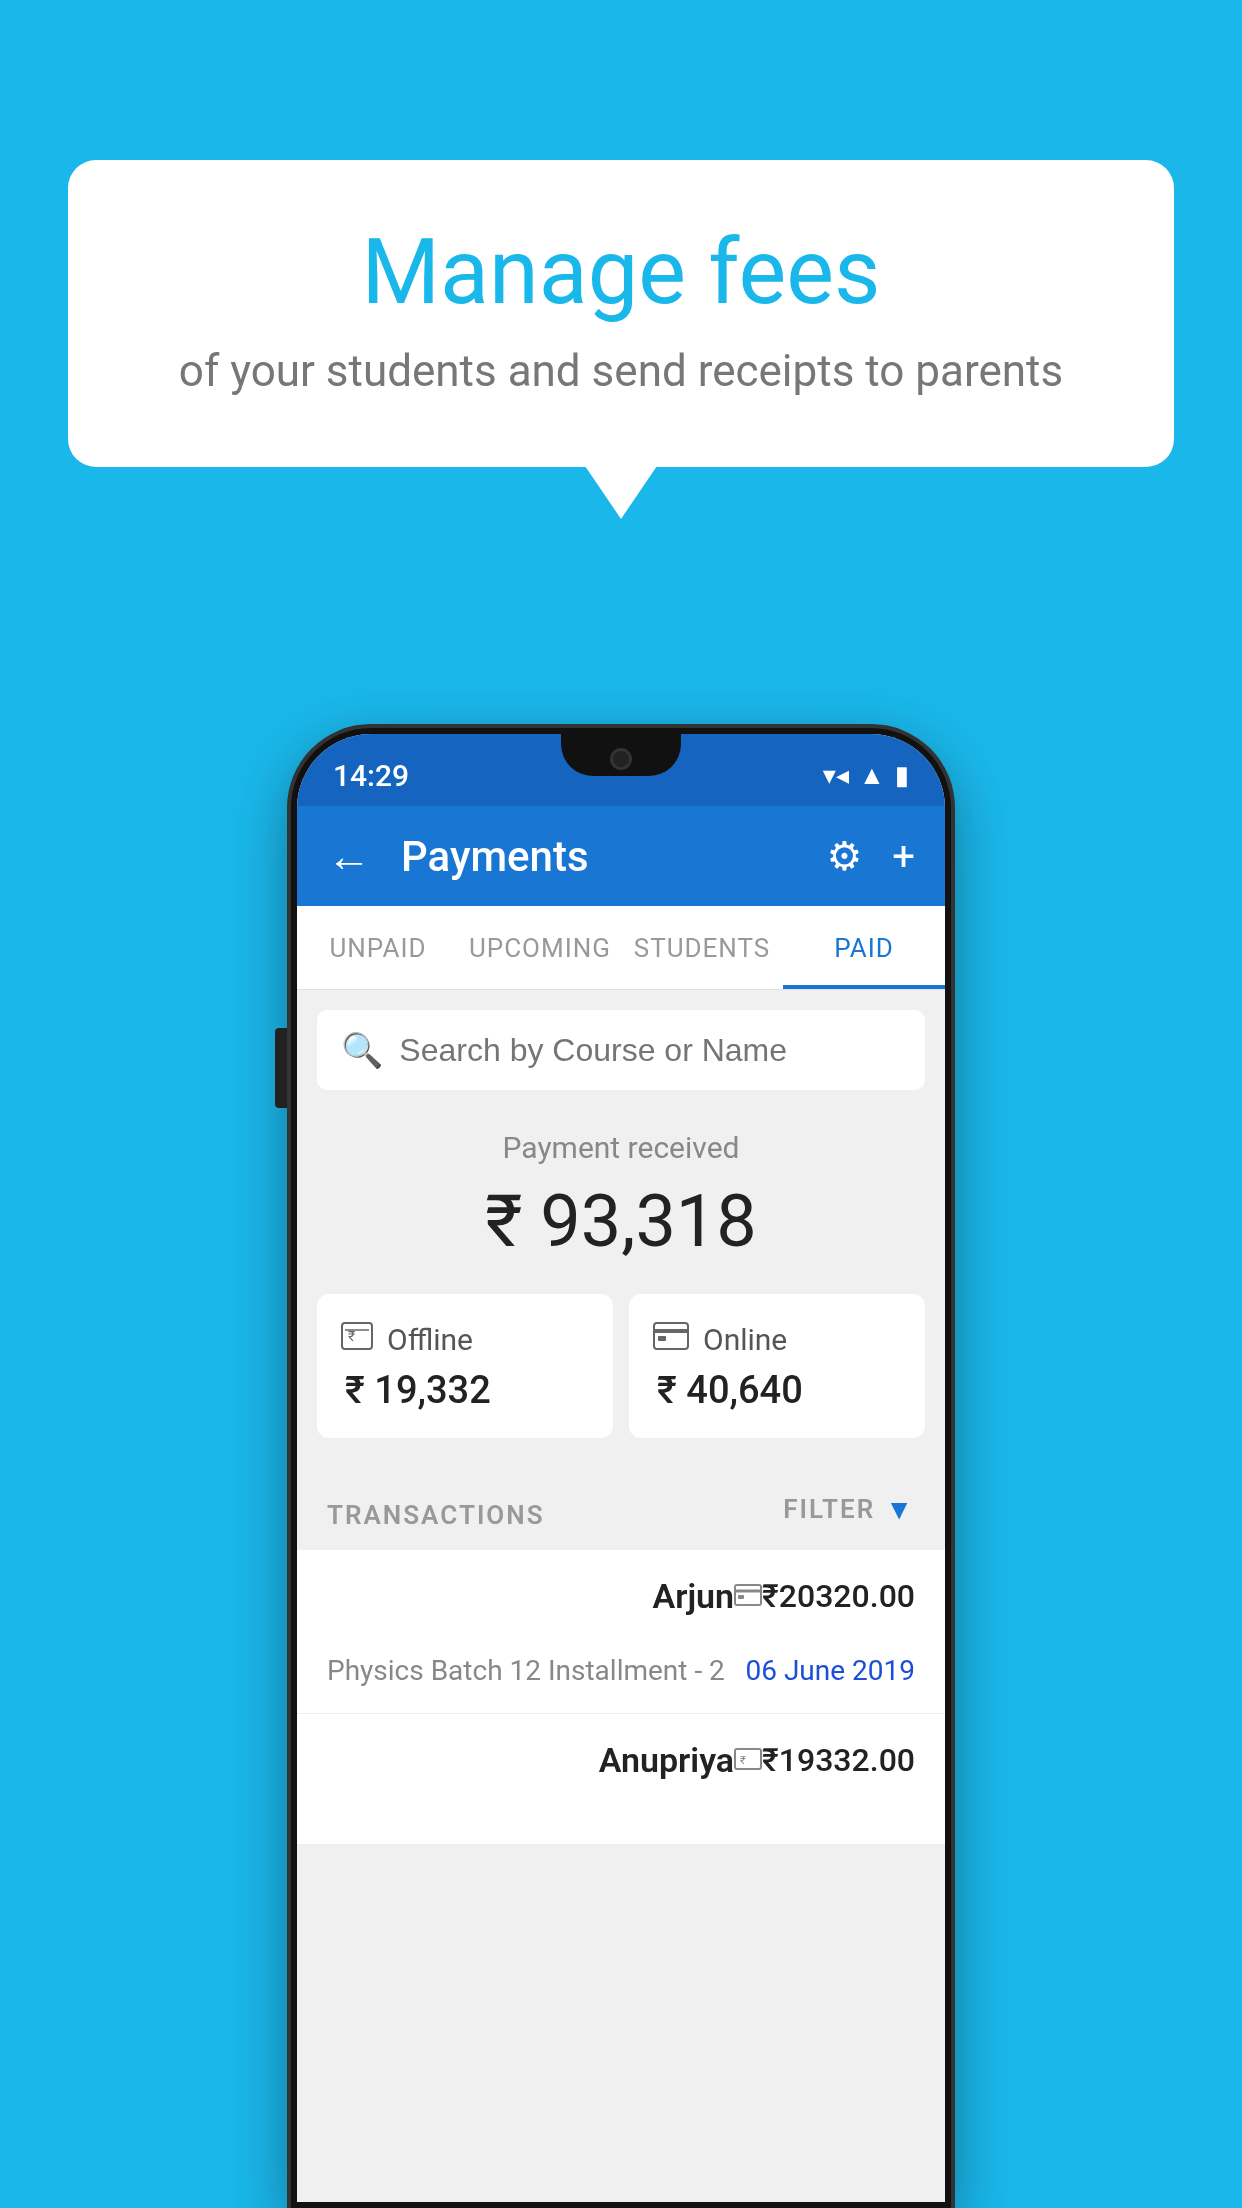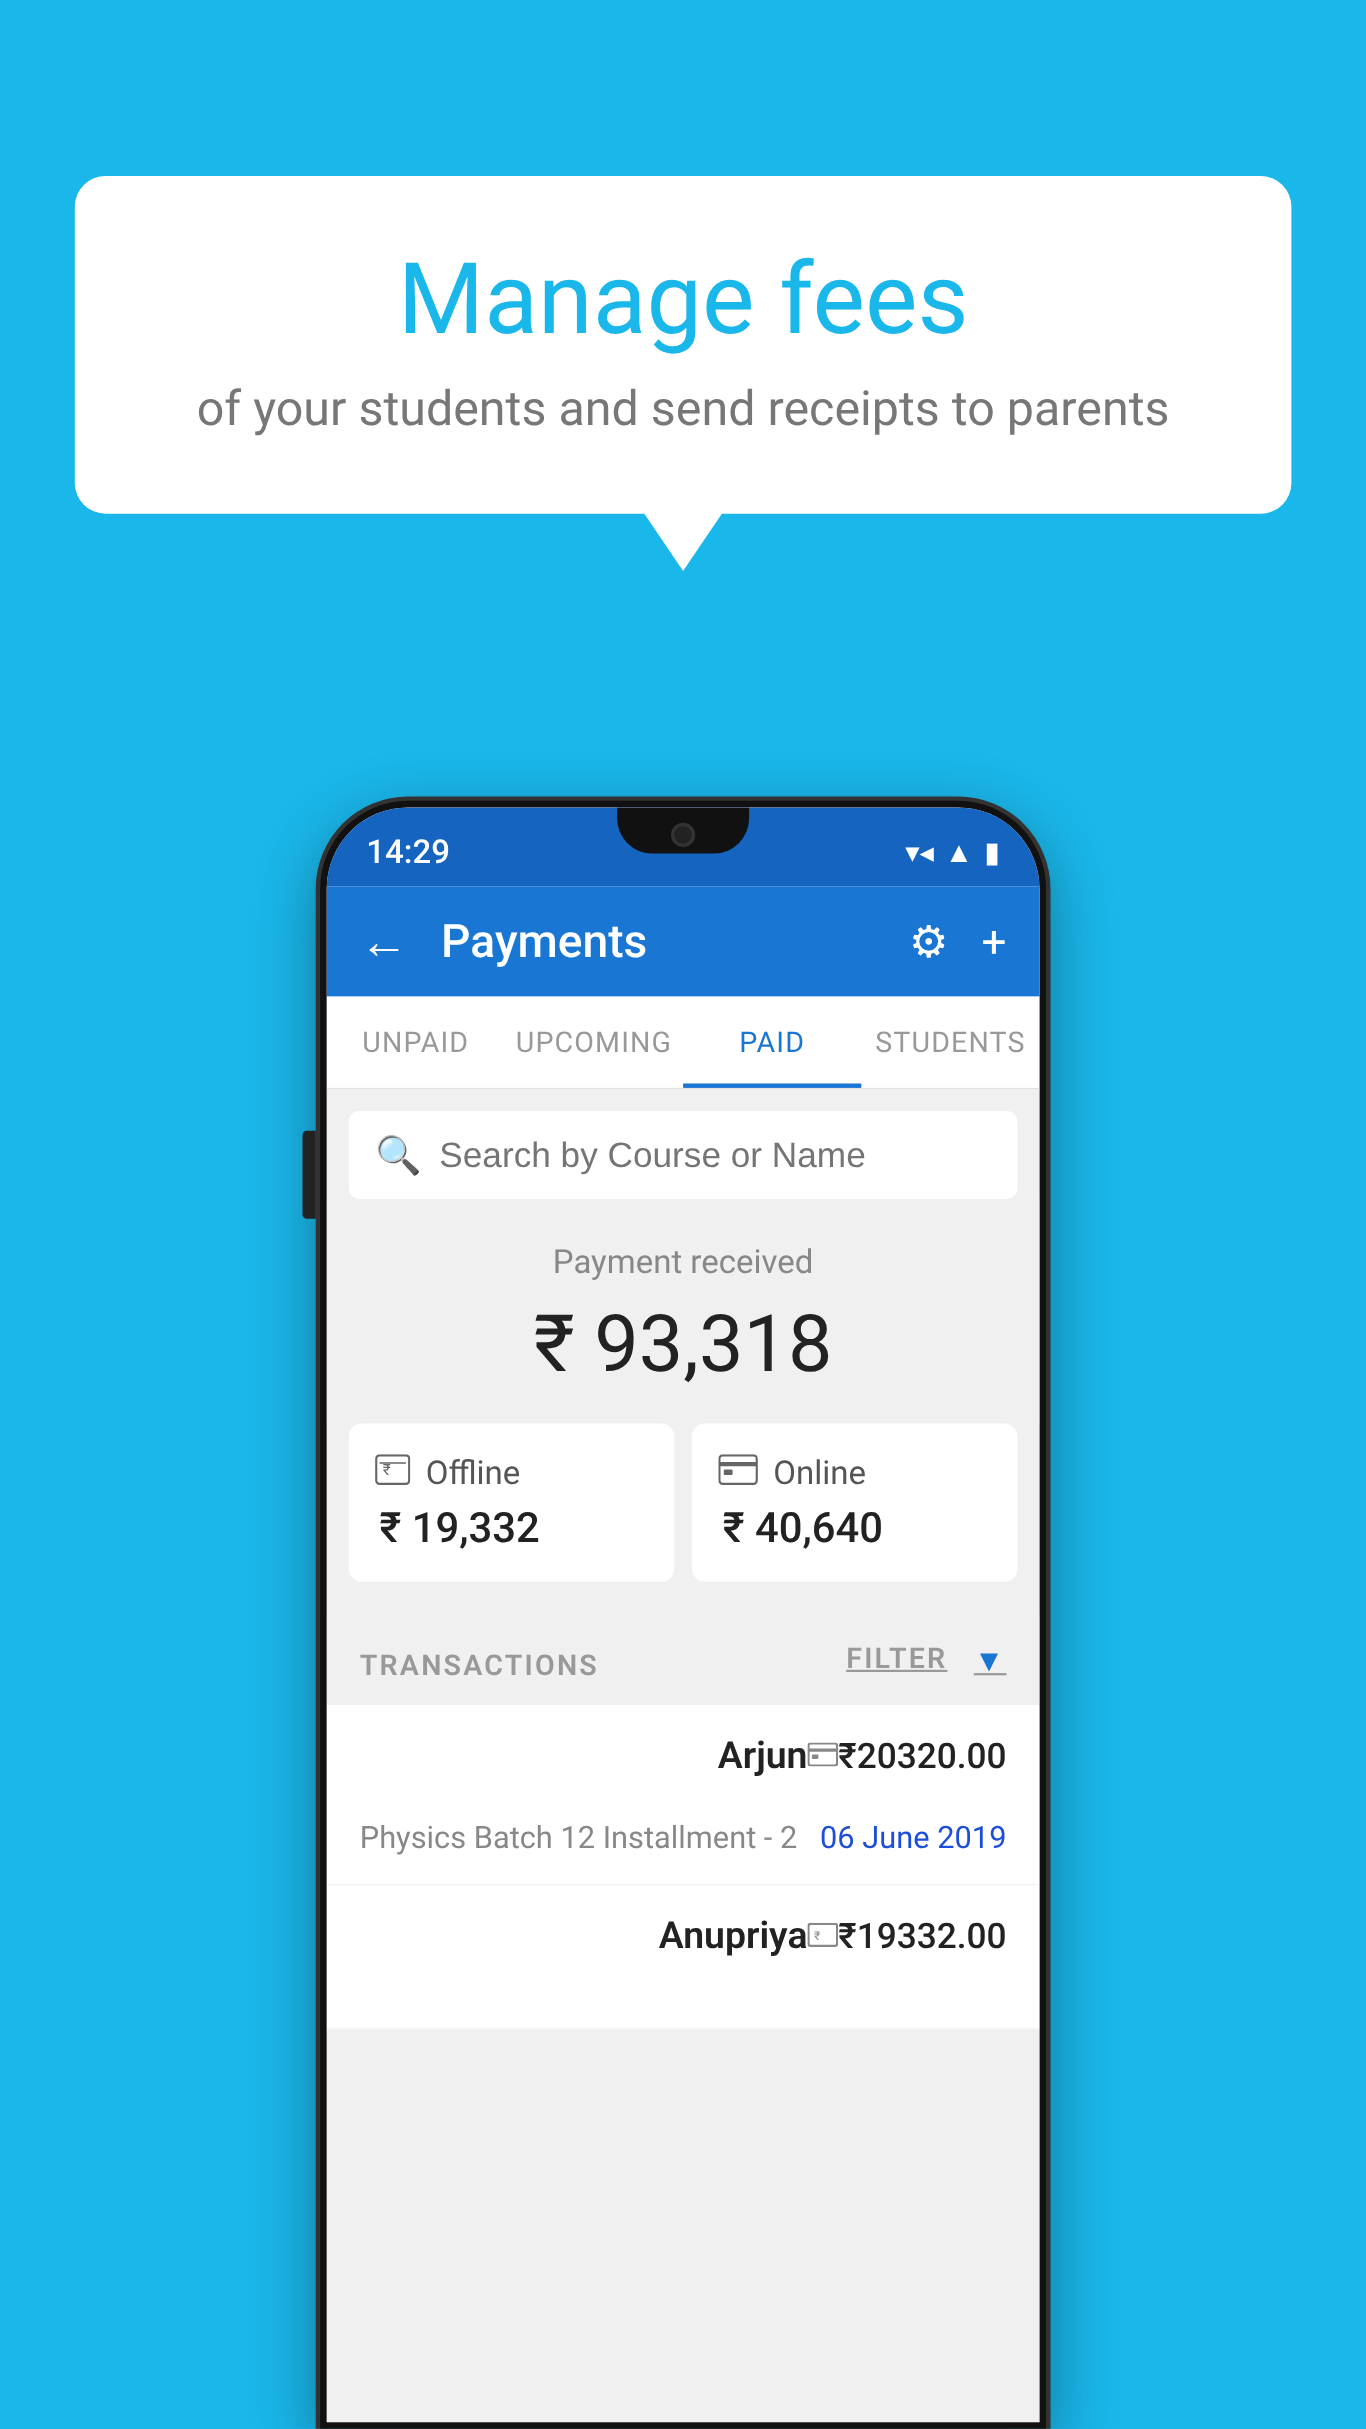--- a/index.html
+++ b/index.html
@@ -286,27 +286,27 @@
     }
     .transactions-label {
       font-size: 26px;
       font-weight: 600;
       color: #999;
       letter-spacing: 2px;
       margin-top: 12px;
     }
     .filter-btn {
       display: flex;
-      gap: 24px;
+      align-items: center;
+      gap: 10px;
       font-size: 26px;
       font-weight: 600;
       color: #999;
       letter-spacing: 2px;
       cursor: pointer;
-      text-decoration: underline;
     }
     .filter-icon {
       color: #1976d2;
       font-size: 28px;
     }
 
     
     .transaction-row {
       background: white;
       padding: 26px 30px;
@@ -391,25 +391,25 @@
         <div class="plus-btn">+</div>
       </div>
 
       <div class="tabs">
         <div class="tab">
           <span>UNPAID</span>
         </div>
         <div class="tab">
           <span>UPCOMING</span>
         </div>
+        <div class="tab">
+          <span>STUDENTS</span>
+        </div>
         <div class="tab active">
           <span>PAID</span>
-        </div>
-        <div class="tab">
-          <span>STUDENTS</span>
         </div>
       </div>
 
       <div class="content">
 
         <div class="search-bar">
           <span class="search-icon-svg">🔍</span>
           <input class="search-input" type="text" placeholder="Search by Course or Name" style="">
         </div>
 

